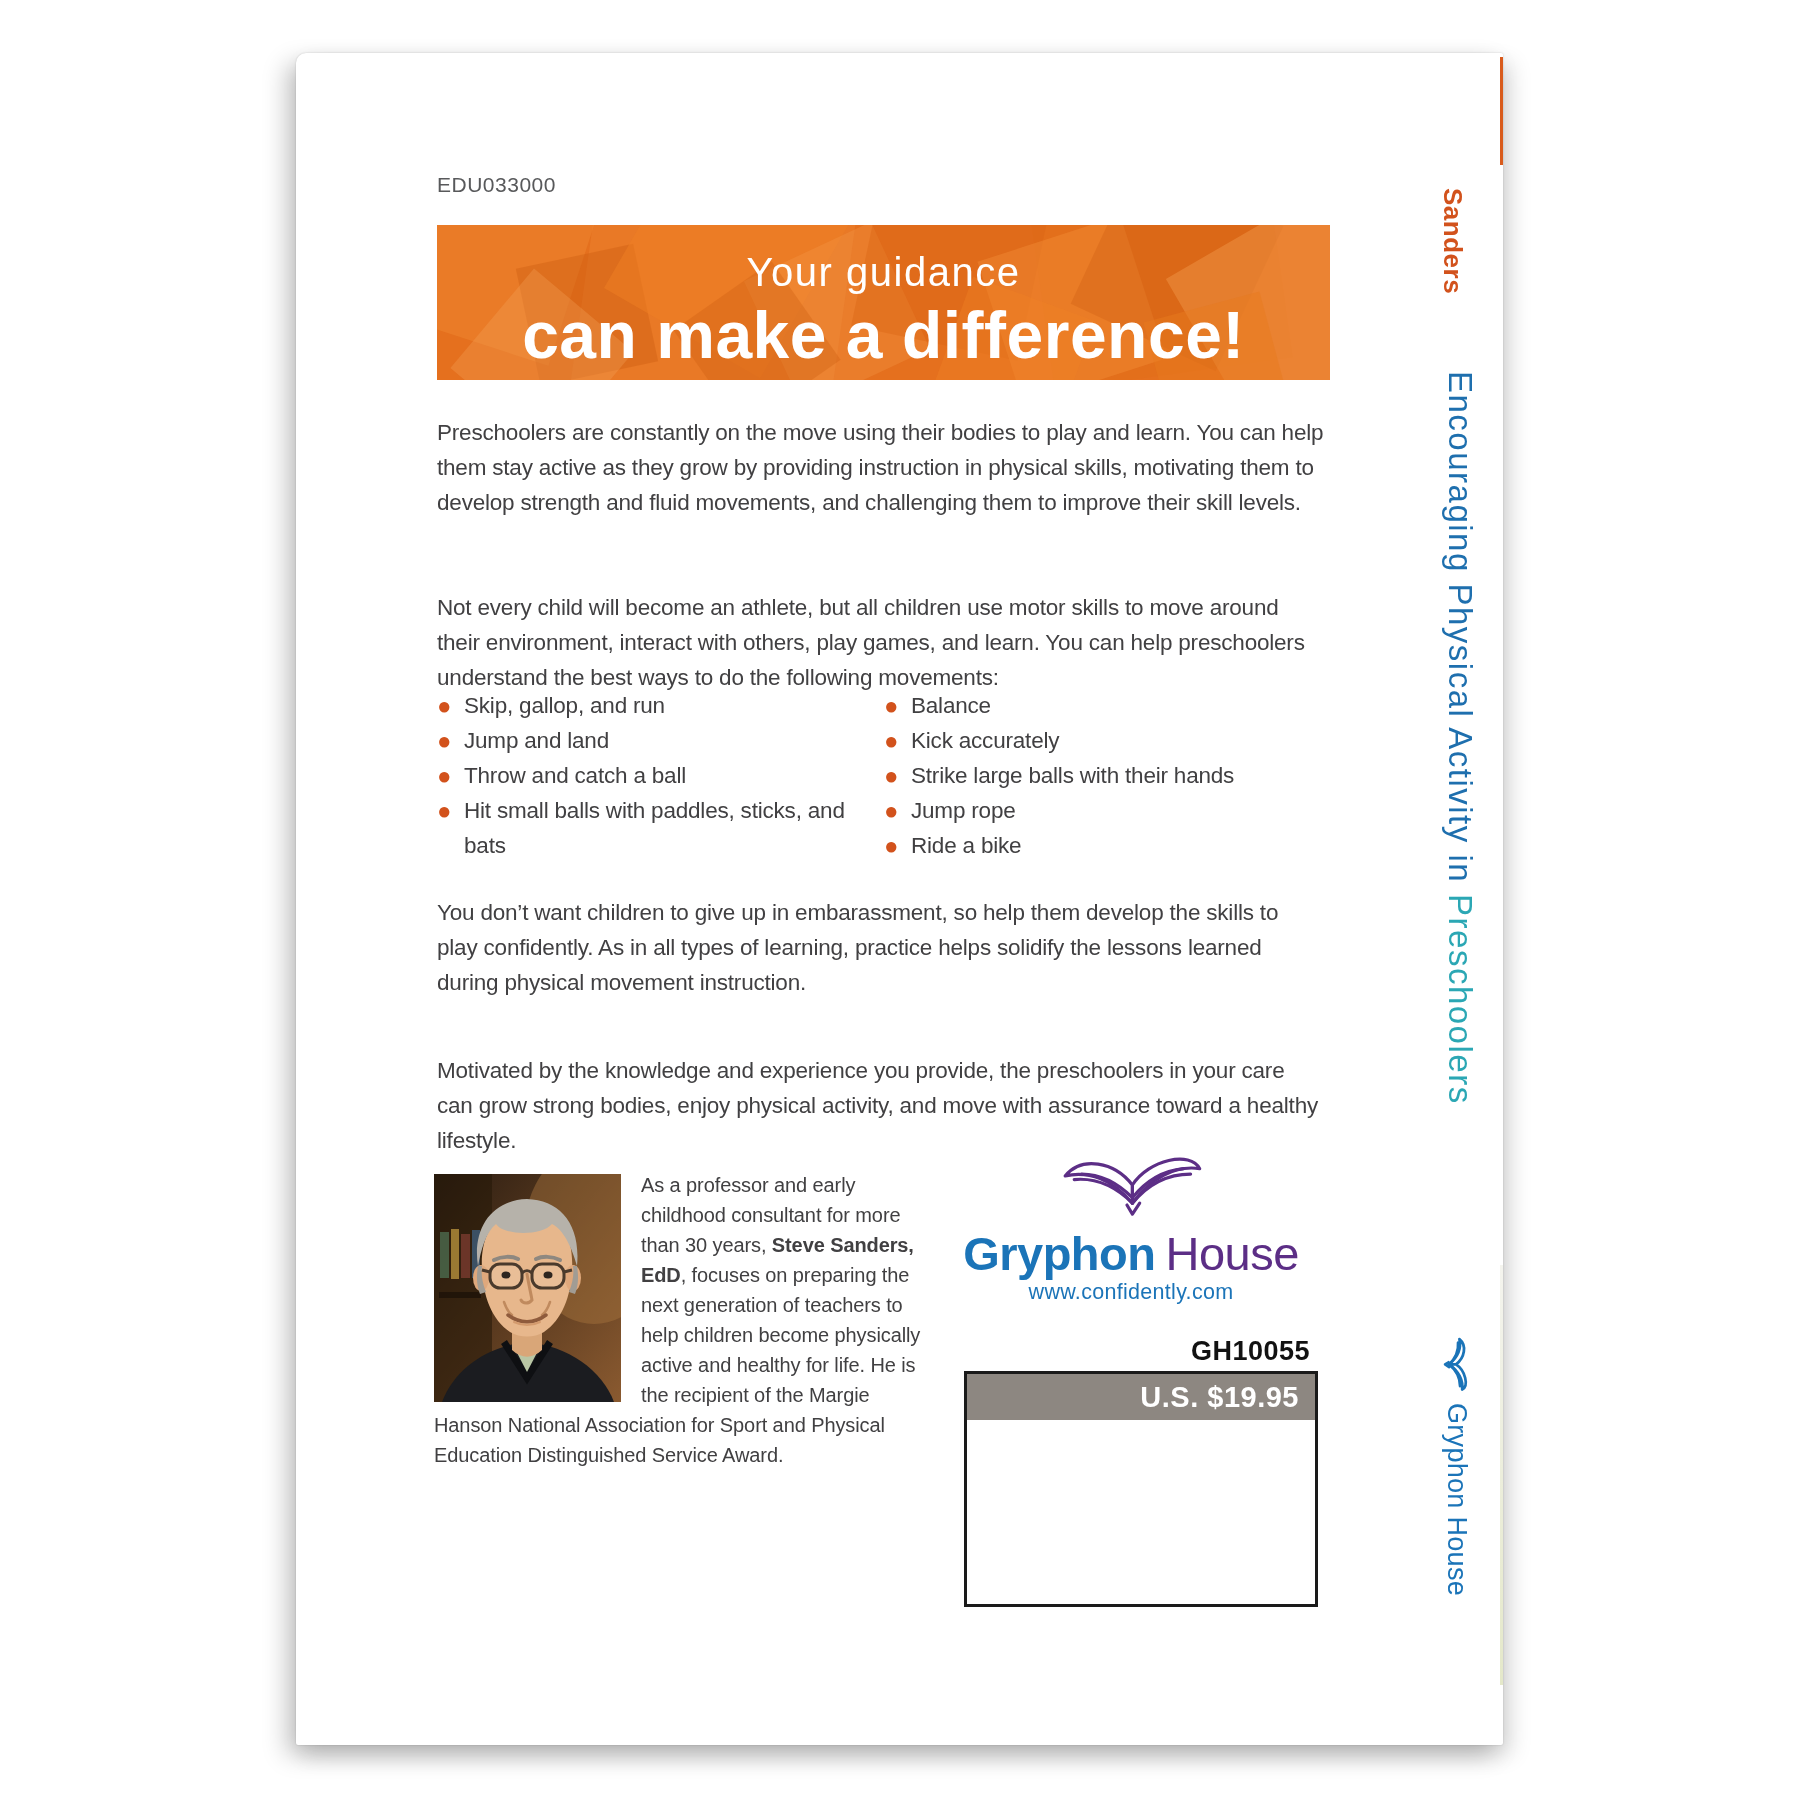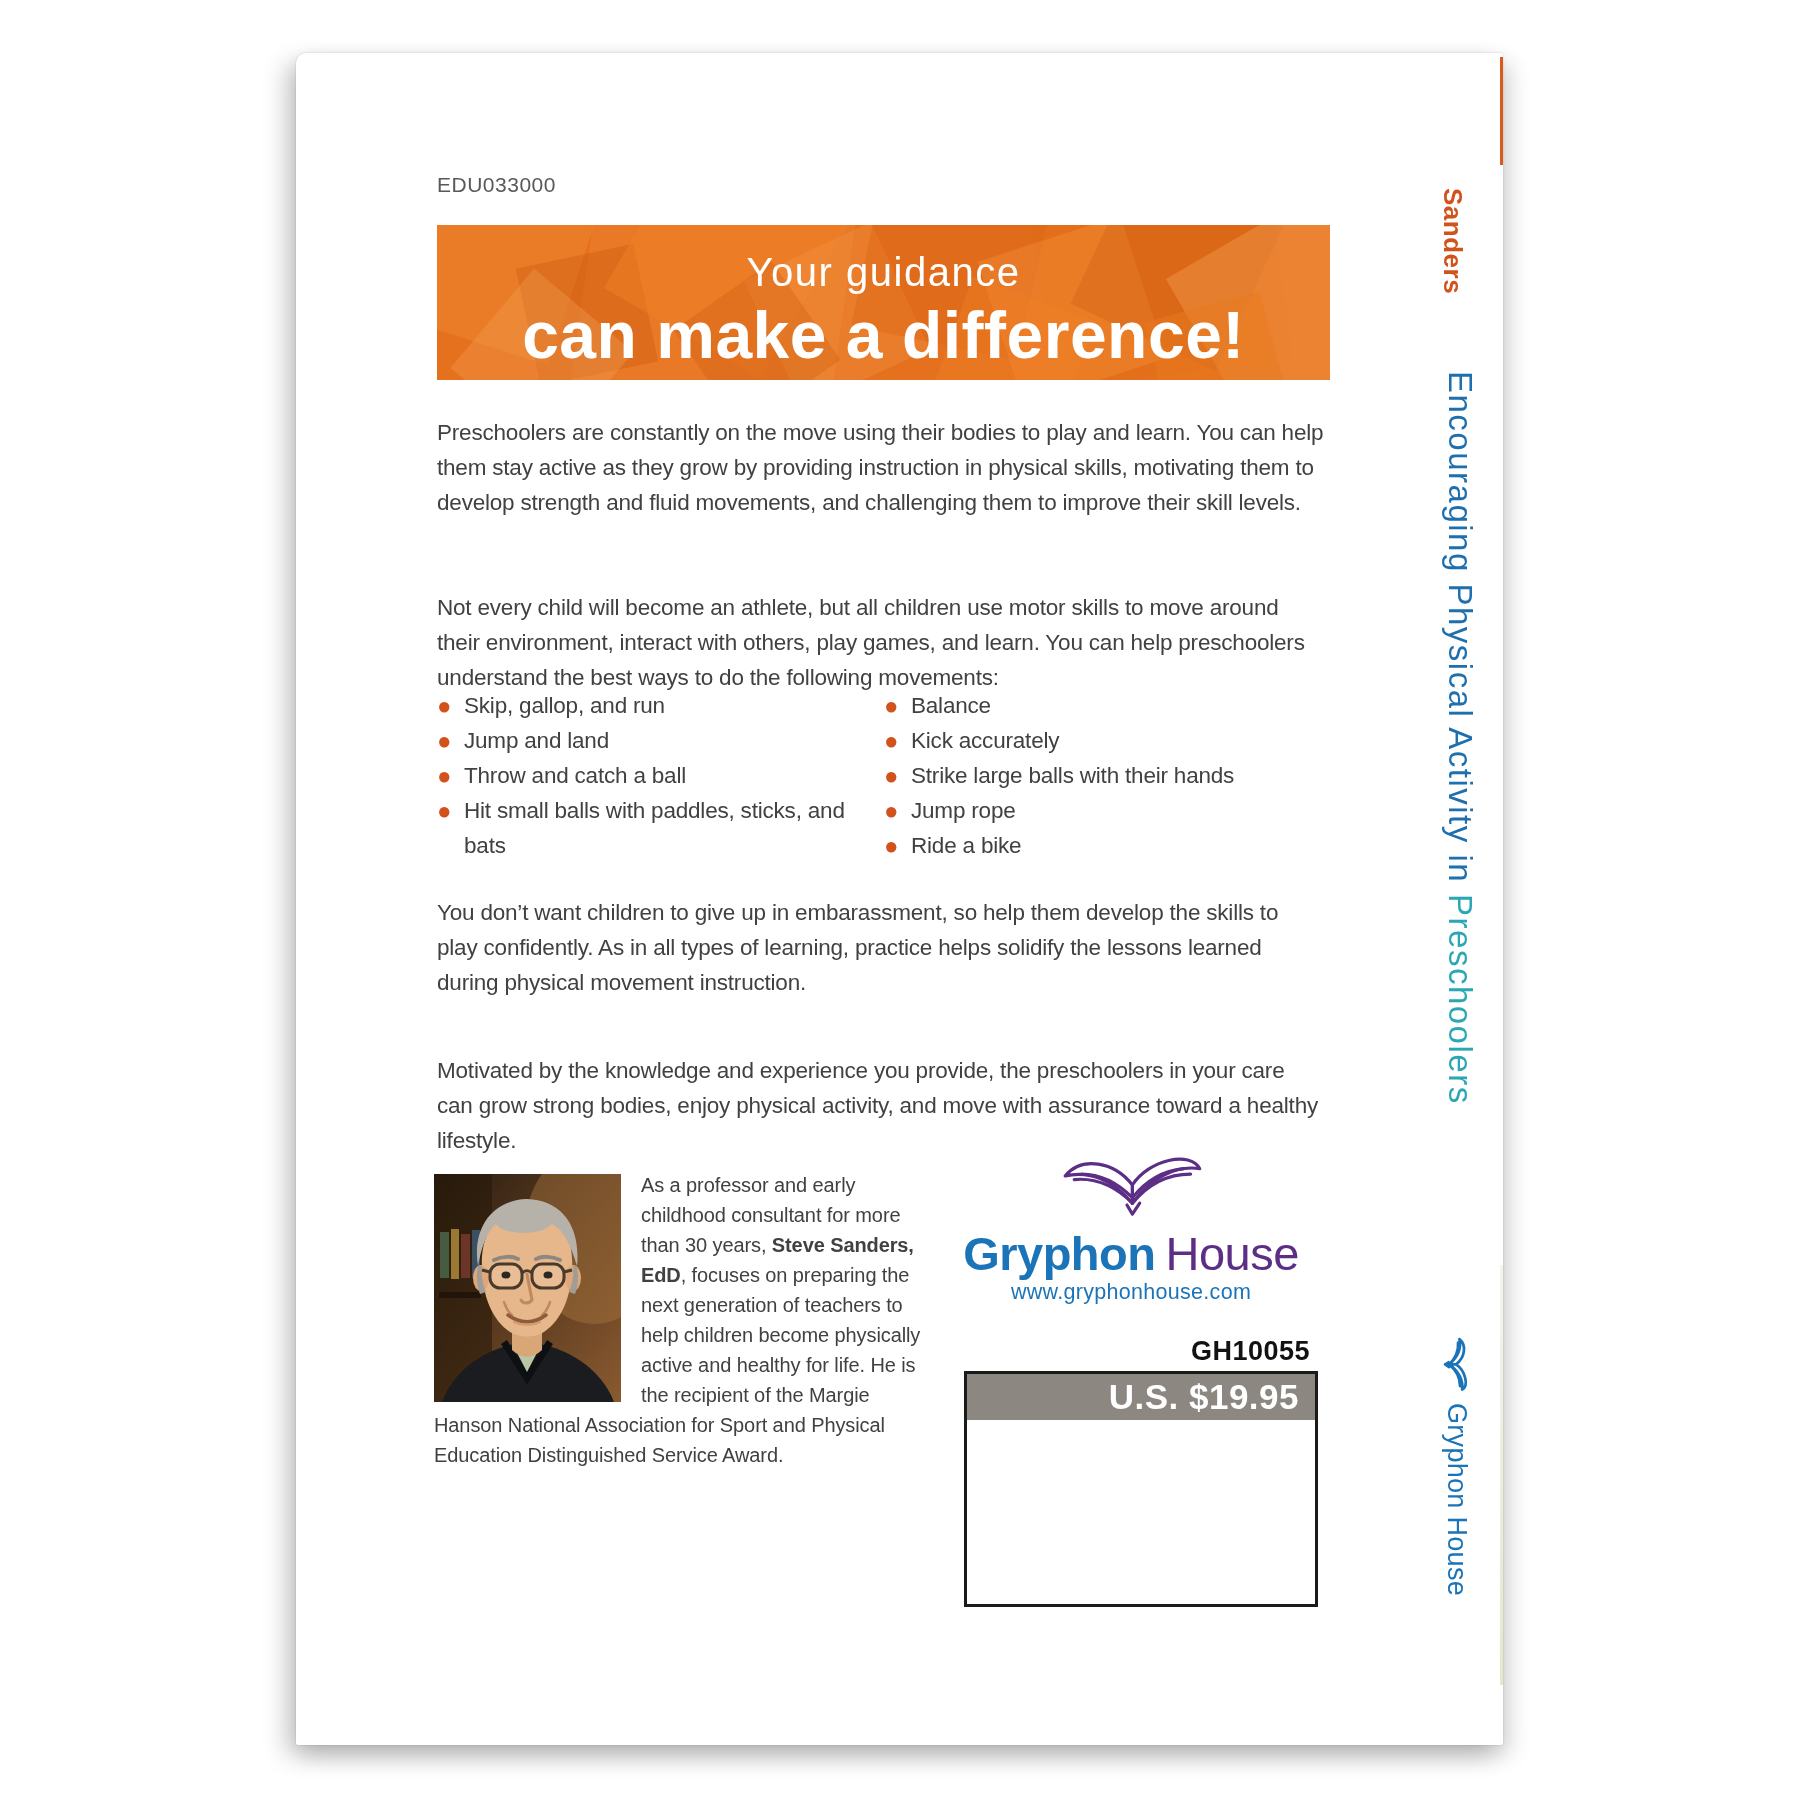--- a/index.html
+++ b/index.html
@@ -76,21 +76,21 @@
   .sku {
     position: absolute; left: 668px; top: 1283px; width: 346px;
     text-align: right; font-size: 27px; font-weight: 700; color: #121212; letter-spacing: 0.5px;
   }
   .price-box {
     position: absolute; left: 668px; top: 1318px; width: 354px; height: 236px;
     border: 3px solid #1a1a1a; background: #ffffff; box-sizing: border-box;
   }
   .price-strip {
     height: 46px; background: #8d8781; color: #ffffff;
-    font-weight: 700; font-size: 35px; line-height: 46px;
+    font-weight: 700; font-size: 29px; line-height: 46px;
     text-align: right; padding-right: 16px; letter-spacing: 0.5px;
   }
   .barcode-area { height: 184px; background: #ffffff; }
   .vert {
     position: absolute; transform-origin: 0 0; transform: rotate(90deg);
     white-space: nowrap;
   }
   .spine-author { left: 1172px; top: 135px; font-size: 26px; font-weight: 700; color: #d2521c; letter-spacing: 0.5px; }
   .spine-title  { left: 1183px; top: 318px; font-size: 33px; letter-spacing: 1.5px; }
   .spine-title .t1 { color: #1e6fae; margin-right: 11px; }
@@ -241,21 +241,21 @@
         <path d="M86 64 C66 44 44 36 22 38" fill="none"></path>
         <path d="M86 58 C68 40 48 32 30 32" fill="none"></path>
         <path d="M86 64 C104 42 126 32 150 32" fill="none"></path>
         <path d="M86 58 C102 38 122 28 142 26" fill="none"></path>
         <path d="M80 66 L86 76 L94 64" fill="none"></path>
       </g>
     </svg>
     <div class="logo-words">
       <span class="w1">Gryphon</span><span class="w2">House</span>
     </div>
-    <div class="logo-url">www.gryphonhouse.com</div>
+    <div class="logo-url">www.confidently.com</div>
   </div>
 
   <div class="sku">GH10055</div>
 
   <div class="price-box">
     <div class="price-strip">U.S. $19.95</div>
     <div class="barcode-area"></div>
   </div>
 
   <div class="vert spine-author">Sanders</div>

